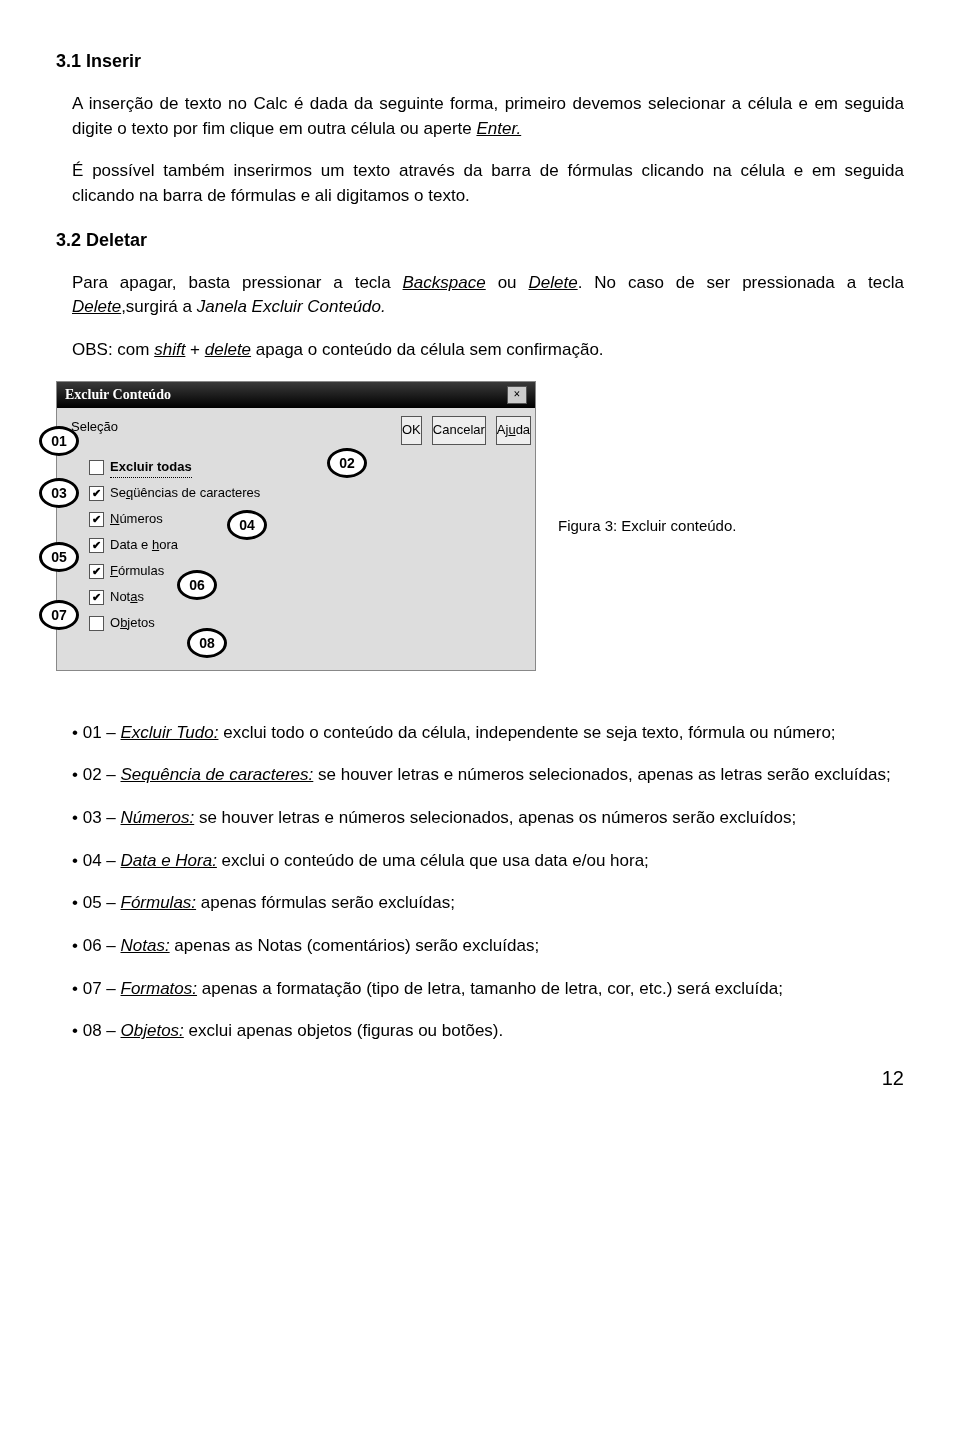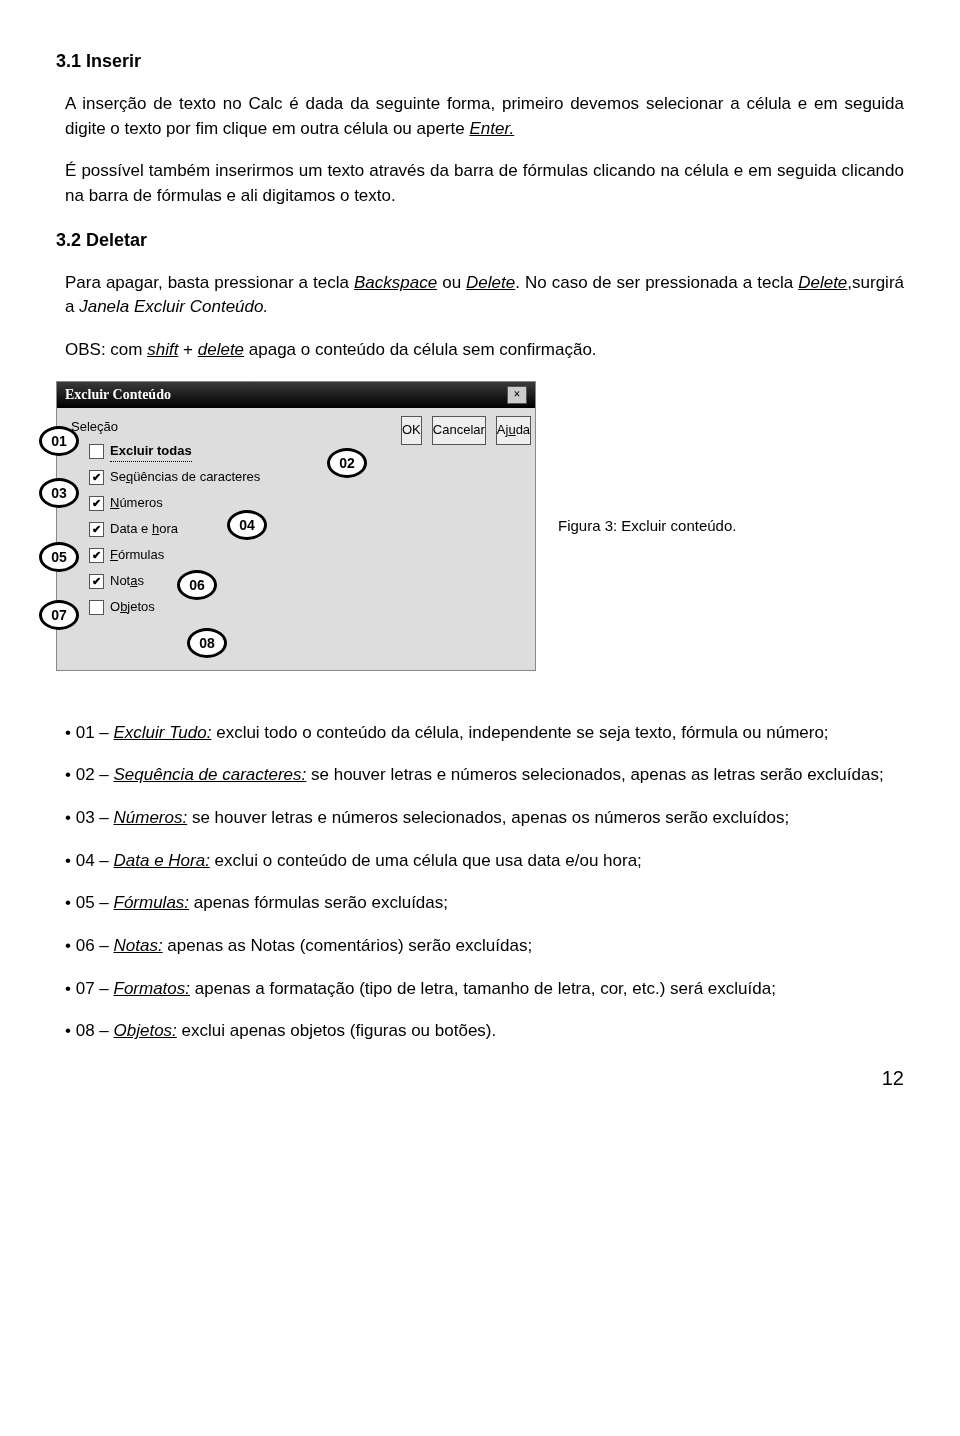--- a/index.html
+++ b/index.html
@@ -12,21 +12,21 @@
     padding: 48px 56px 40px 56px;
     width: 960px;
     box-sizing: border-box;
   }
   .section-heading {
     font-weight: bold;
     font-size: 18px;
     margin: 0 0 18px 0;
   }
   p {
-    margin: 0 0 18px 9px;
+    margin: 0 0 18px 16px;
     text-align: justify;
   }
   .underline { text-decoration: underline; }
   .italic { font-style: italic; }
   .figure-wrap {
     display: flex;
     align-items: center;
     gap: 14px;
     margin: 10px 0 50px 0;
   }
@@ -61,21 +61,21 @@
     font-weight: bold;
   }
   .dlg-body {
     position: relative;
     padding: 10px 12px 10px 32px;
     font-size: 13px;
     color: #000;
   }
   .dlg-fieldtitle {
     font-size: 13px;
-    margin-bottom: 2px;
+    margin-bottom: 18px;
     margin-left: -18px;
   }
   .opt-row {
     display: flex;
     align-items: center;
     gap: 6px;
     height: 26px;
   }
   .chk {
     width: 13px; height: 13px;

